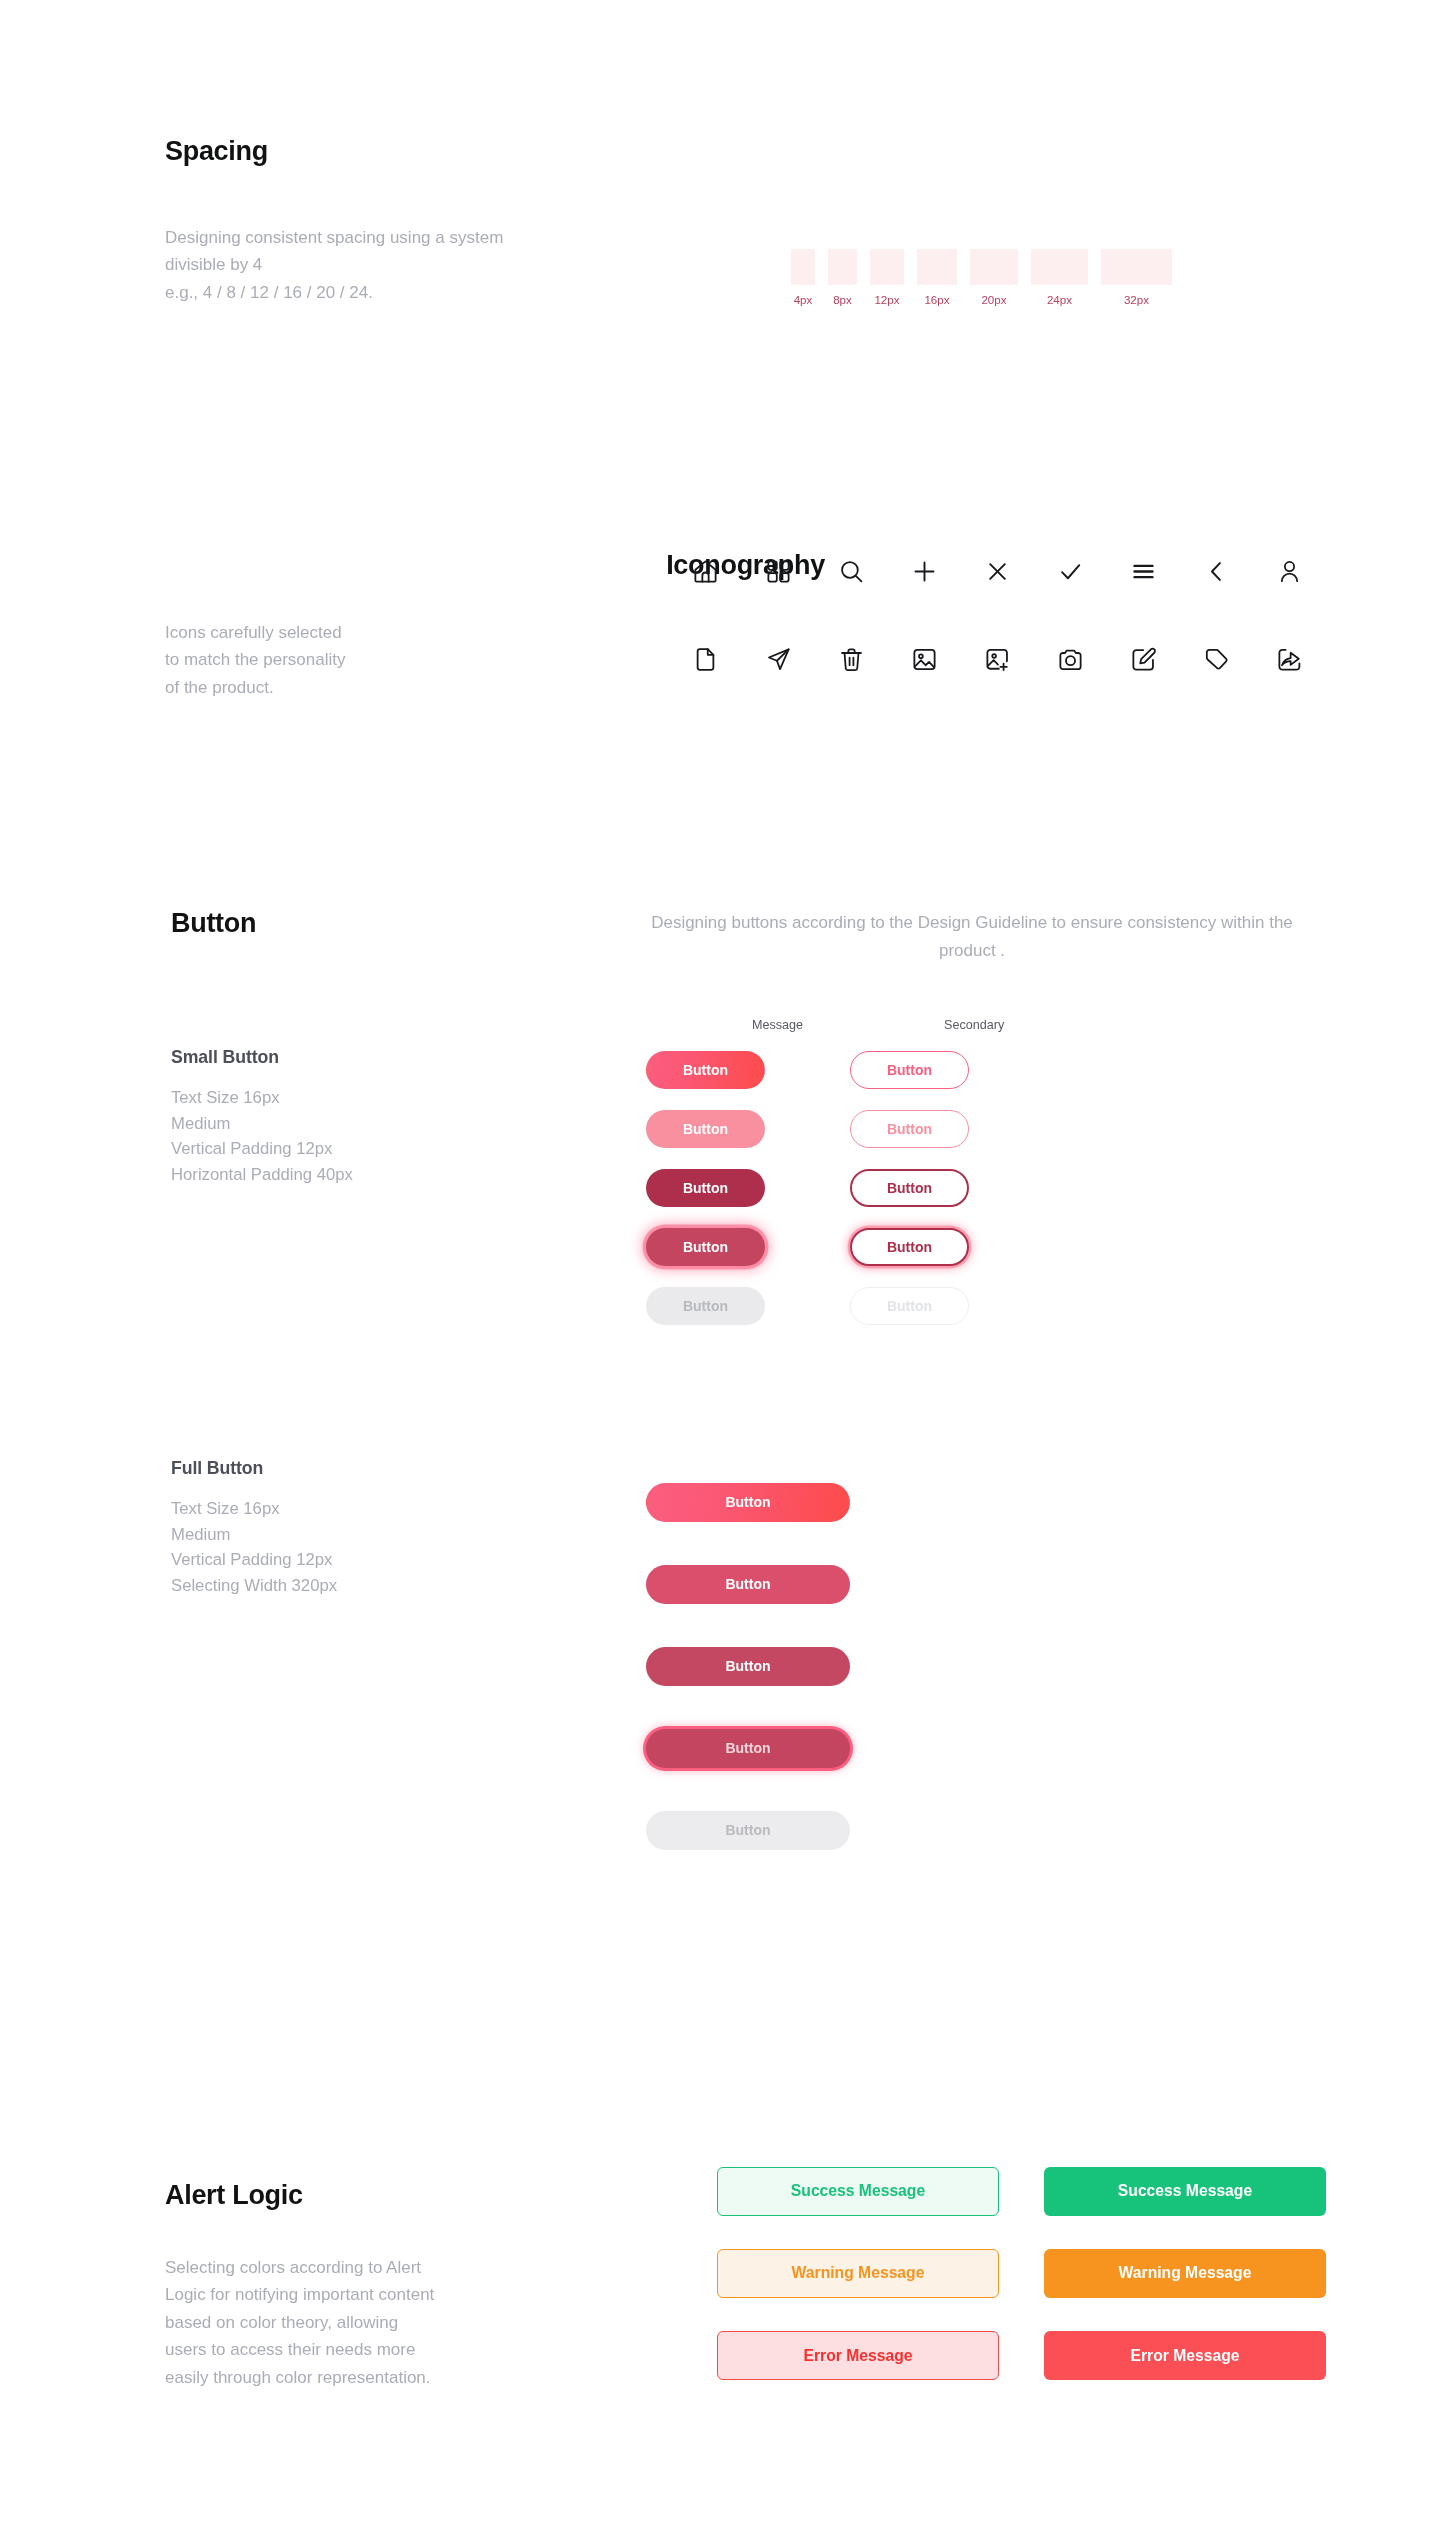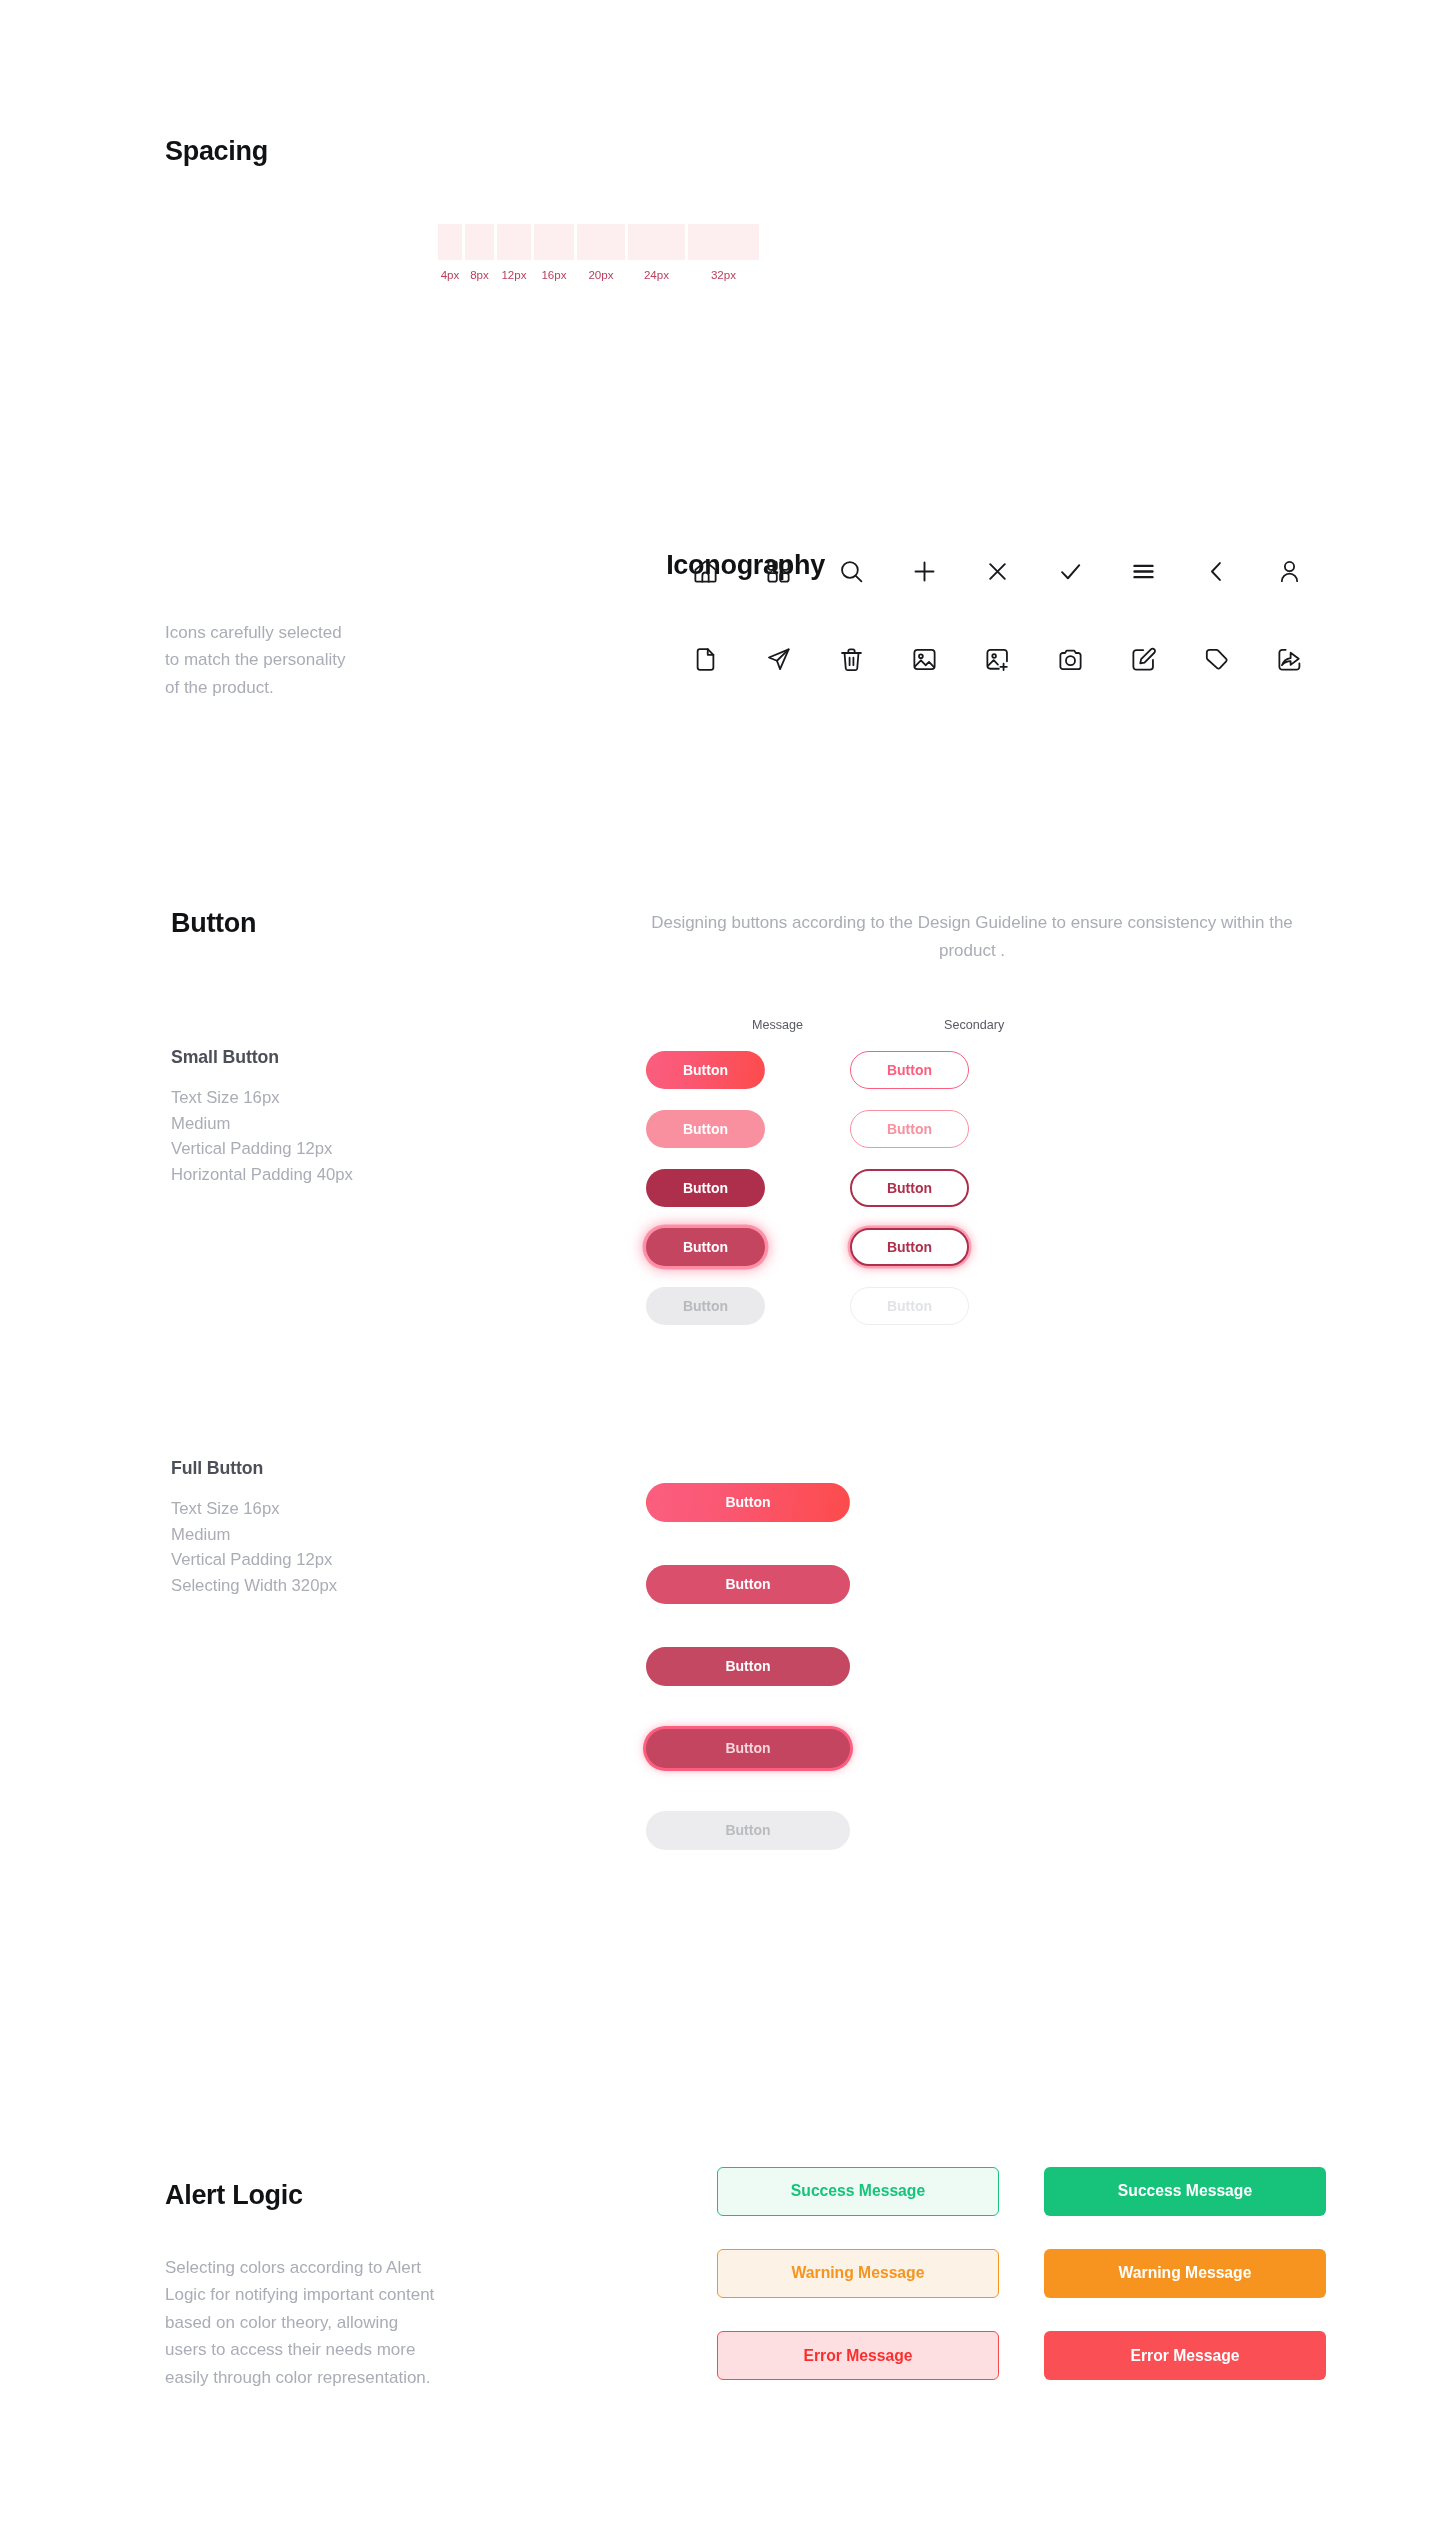--- a/index.html
+++ b/index.html
@@ -23,21 +23,21 @@
   .sub-title {
     font-size: 17.7px; font-weight: 700; color: #4c4f58; letter-spacing: -0.1px;
   }
   .spec-line { font-size: 16.7px; color: #aaadb6; line-height: 1.53; }
 
   
   #spacing { left: 165px; top: 137px; width: 1161px; }
   #spacing .sec-title { margin-bottom: 57px; }
   #spacing .body { display: flex; }
   #spacing .left { width: 353px; }
-  .swatch-row { display: flex; align-items: flex-end; gap: 3px; margin-left: 273px; }
+  .swatch-row { display: flex; align-items: flex-end; gap: 13px; margin-left: 273px; }
   .swatch-col { display: flex; flex-direction: column; align-items: center; }
   .swatch-box { background: #fdeef0; height: 36px; border-radius: 1px; }
   .swatch-label {
     font-size: 11.6px; color: #b8405c; margin-top: 8px; white-space: nowrap;
     font-weight: 500;
   }
 
   
   #iconography { left: 165px; top: 551px; width: 1161px; }
   #iconography .sec-title { margin-bottom: 35px; text-align: center; }
@@ -112,20 +112,24 @@
   .a-err-solid  { background: #f94f55; color: #ffffff; }
 </style>
 </head>
 <body>
 
 <div class="page">
 
   <section class="section" id="spacing">
     <h2 class="sec-title">Spacing</h2>
     <div class="body">
+      <div class="left">
+        <p class="sec-desc" style="white-space:pre-line;">Designing consistent spacing using a system divisible by 4
+e.g., 4 / 8 / 12 / 16 / 20 / 24.</p>
+      </div>
       <div class="swatch-row">
         <div class="swatch-col">
           <div class="swatch-box" style="width:24px"></div>
           <div class="swatch-label">4px</div>
         </div>
         <div class="swatch-col">
           <div class="swatch-box" style="width:29px"></div>
           <div class="swatch-label">8px</div>
         </div>
         <div class="swatch-col">

